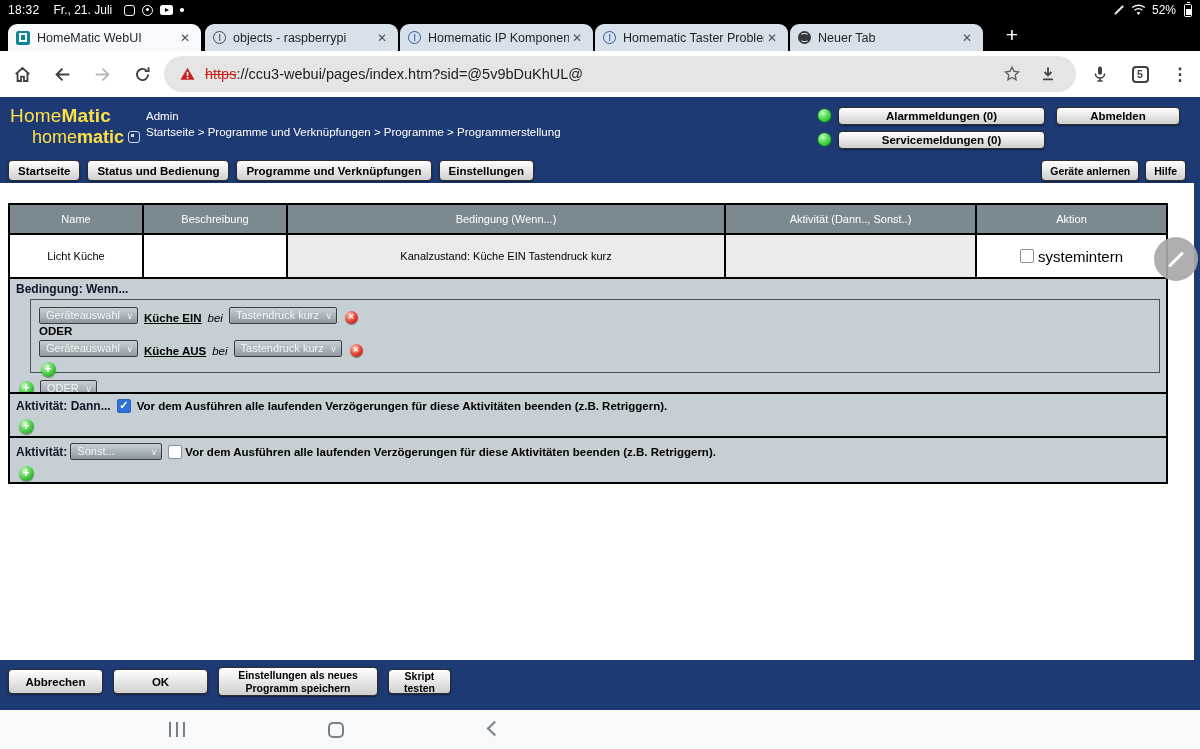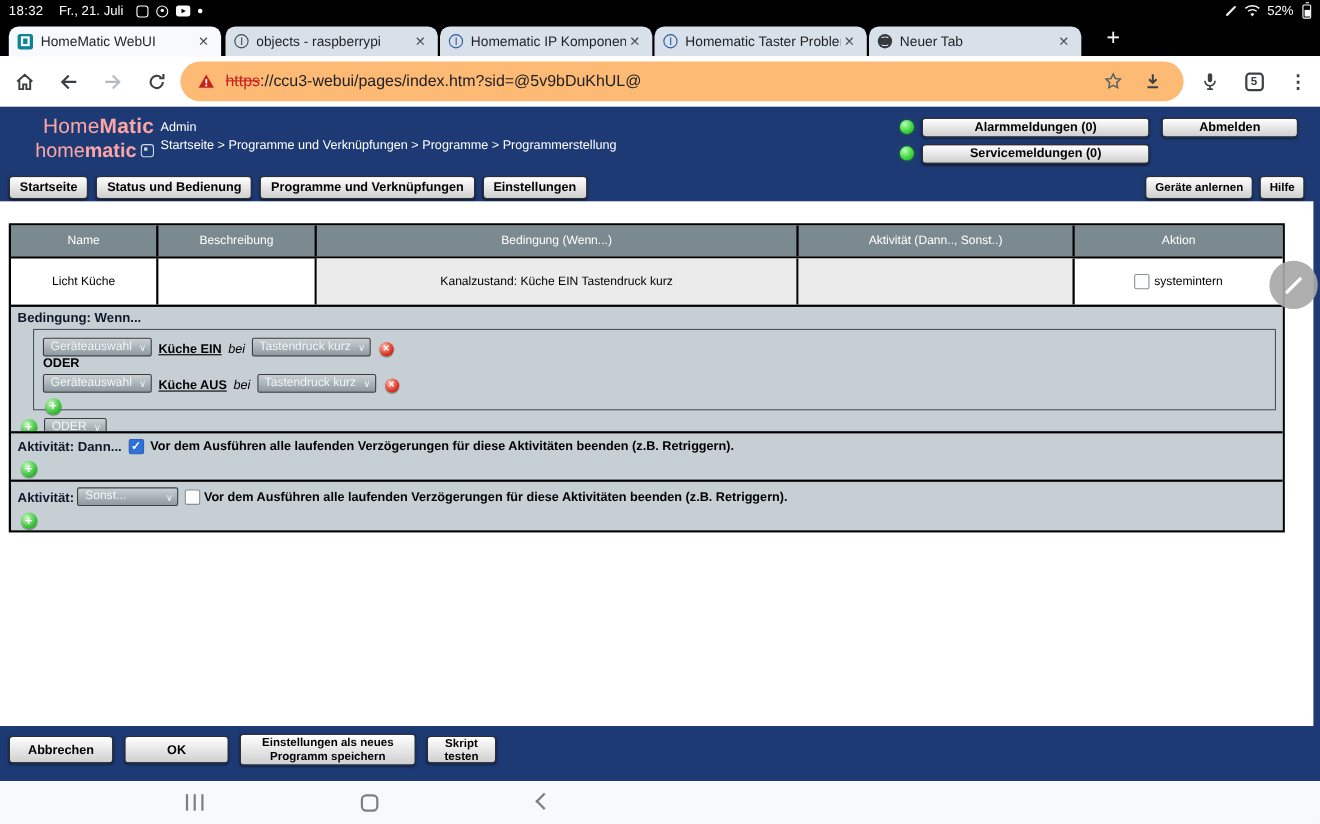--- a/index.html
+++ b/index.html
@@ -39,32 +39,32 @@
   .fav-ring::after { content:""; position:absolute; left:50%; top:2px; bottom:2px; width:1.6px; transform:translateX(-50%); }
   .fav-gray { border:1.6px solid #46494d; } .fav-gray::after { background:#46494d; }
   .fav-blue { border:1.6px solid #2c5aa0; } .fav-blue::after { background:#2c5aa0; }
   .fav-globe { width:13px; height:13px; border-radius:50%; background:#35383c; position:relative; flex:none; }
   .fav-globe::after { content:""; position:absolute; inset:2.4px; border:1.2px solid #dfe2e6; border-radius:50%; border-left-color:transparent; border-right-color:transparent; }
   #newtab-btn { position:absolute; left:999px; top:3px; color:#fff; font-size:21px; font-weight:300; width:26px; text-align:center; }
 
   
   #toolbar { left:0; top:51px; width:1200px; height:46px; background:#fff; display:flex; align-items:center; }
   .tbtn { width:40px; height:40px; display:flex; align-items:center; justify-content:center; flex:none; }
-  #omnibox { width:922px; height:36px; margin-left:2px; background:#fdba74; border-radius:18px;
+  #omnibox { width:922px; height:36px; margin-left:2px; background:#e5e5e5; border-radius:18px;
     display:flex; align-items:center; padding:0 10px 0 14px; }
   #omnibox .url { font-size:14.5px; color:#202124; margin-left:8px; white-space:nowrap; overflow:hidden; flex:1; }
   #omnibox .scheme { color:#c5221f; text-decoration:line-through; }
   .right-icons { display:flex; align-items:center; margin-left:4px; }
   .tabcount { width:17px; height:17px; border:2px solid #3c4043; border-radius:4px; font-size:10.5px; font-weight:bold;
     color:#3c4043; display:flex; align-items:center; justify-content:center; }
   .kebab { font-size:17px; color:#3c4043; font-weight:bold; }
 
   
   #page { left:0; top:97px; width:1200px; height:613px; background:#1e3a74; }
-  #hm-logo { left:10px; top:8px; color:#fca5a5; line-height:1.15;text-align:right; }
+  #hm-logo { left:10px; top:8px; color:#fde047; line-height:1.15; }
   #hm-logo .l1 { font-size:19px; letter-spacing:.2px; }
   #hm-logo .l2 { font-size:18px; margin-left:22px; display:flex; align-items:center; gap:4px; }
   #hm-logo b { font-weight:bold; }
   .iplogo { width:12px; height:12px; border:1.6px solid #cfd6e4; border-radius:3px; position:relative; }
   .iplogo::after { content:""; position:absolute; left:2px; top:2px; width:3px; height:3px; background:#cfd6e4; }
   #user-name { left:146px; top:13px; color:#fff; font-size:11.5px; }
   #breadcrumb { left:146px; top:29px; color:#fff; font-size:11.5px; }
   .led { width:13px; height:13px; border-radius:50%; background:radial-gradient(circle at 35% 30%, #b9ffb4, #3fd63f 55%, #16a018); box-shadow:0 0 3px #1c7a1c; }
   .gbtn { background:linear-gradient(#ffffff,#cfcfcf); border:1px solid #2e2e2e; border-radius:4px;
     color:#000; font-weight:bold; font-size:11.5px; display:flex; align-items:center; justify-content:center;
@@ -79,21 +79,21 @@
   #content { left:0; top:86px; width:1194px; height:568px; background:#fff; }
 
   
   #block { left:8px; top:20px; width:1160px; border:2px solid #000; background:#c6cfd4; }
   .thead { display:flex; height:28px; background:#7b8a90; }
   .thead .cell { color:#fff; font-size:11px; display:flex; align-items:center; justify-content:center; border-right:2px solid #000; }
   .trow { display:flex; height:44px; background:#fff; border-top:2px solid #000; }
   .trow .cell { font-size:11px; color:#000; display:flex; align-items:center; justify-content:center; border-right:2px solid #000; }
   .c1 { width:134px; } .c2 { width:144px; } .c3 { width:438px; } .c4 { width:251px; } .c5 { flex:1; border-right:none !important; }
   .cell.shaded { background:#ebebeb; }
-  .syscheck { display:flex; align-items:center; gap:4px; font-size:11px; }
+  .syscheck { display:flex; align-items:center; gap:4px; font-size:15px; }
   .cbx { width:14px; height:14px; background:#fdfdfd; border:1.5px solid #8a9096; border-radius:2px; flex:none; }
   .cbx.checked { background:#2d71d9; border-color:#2d62b8; position:relative; }
   .cbx.checked::after { content:"✓"; position:absolute; left:1.5px; top:-1px; color:#fff; font-size:11px; font-weight:bold; }
 
   .section { border-top:2px solid #000; background:#c6cfd4; position:relative; }
   #sec-cond { height:115px; }
   #sec-then { height:44px; }
   #sec-else { height:46px; }
   .sec-title { font-size:12px; font-weight:bold; color:#0f172a; padding:3px 0 0 6px; }
   #subbox { margin:3px 6px 0 20px; height:74px; border:1px solid #49535a; padding:5px 8px 0 8px; }

